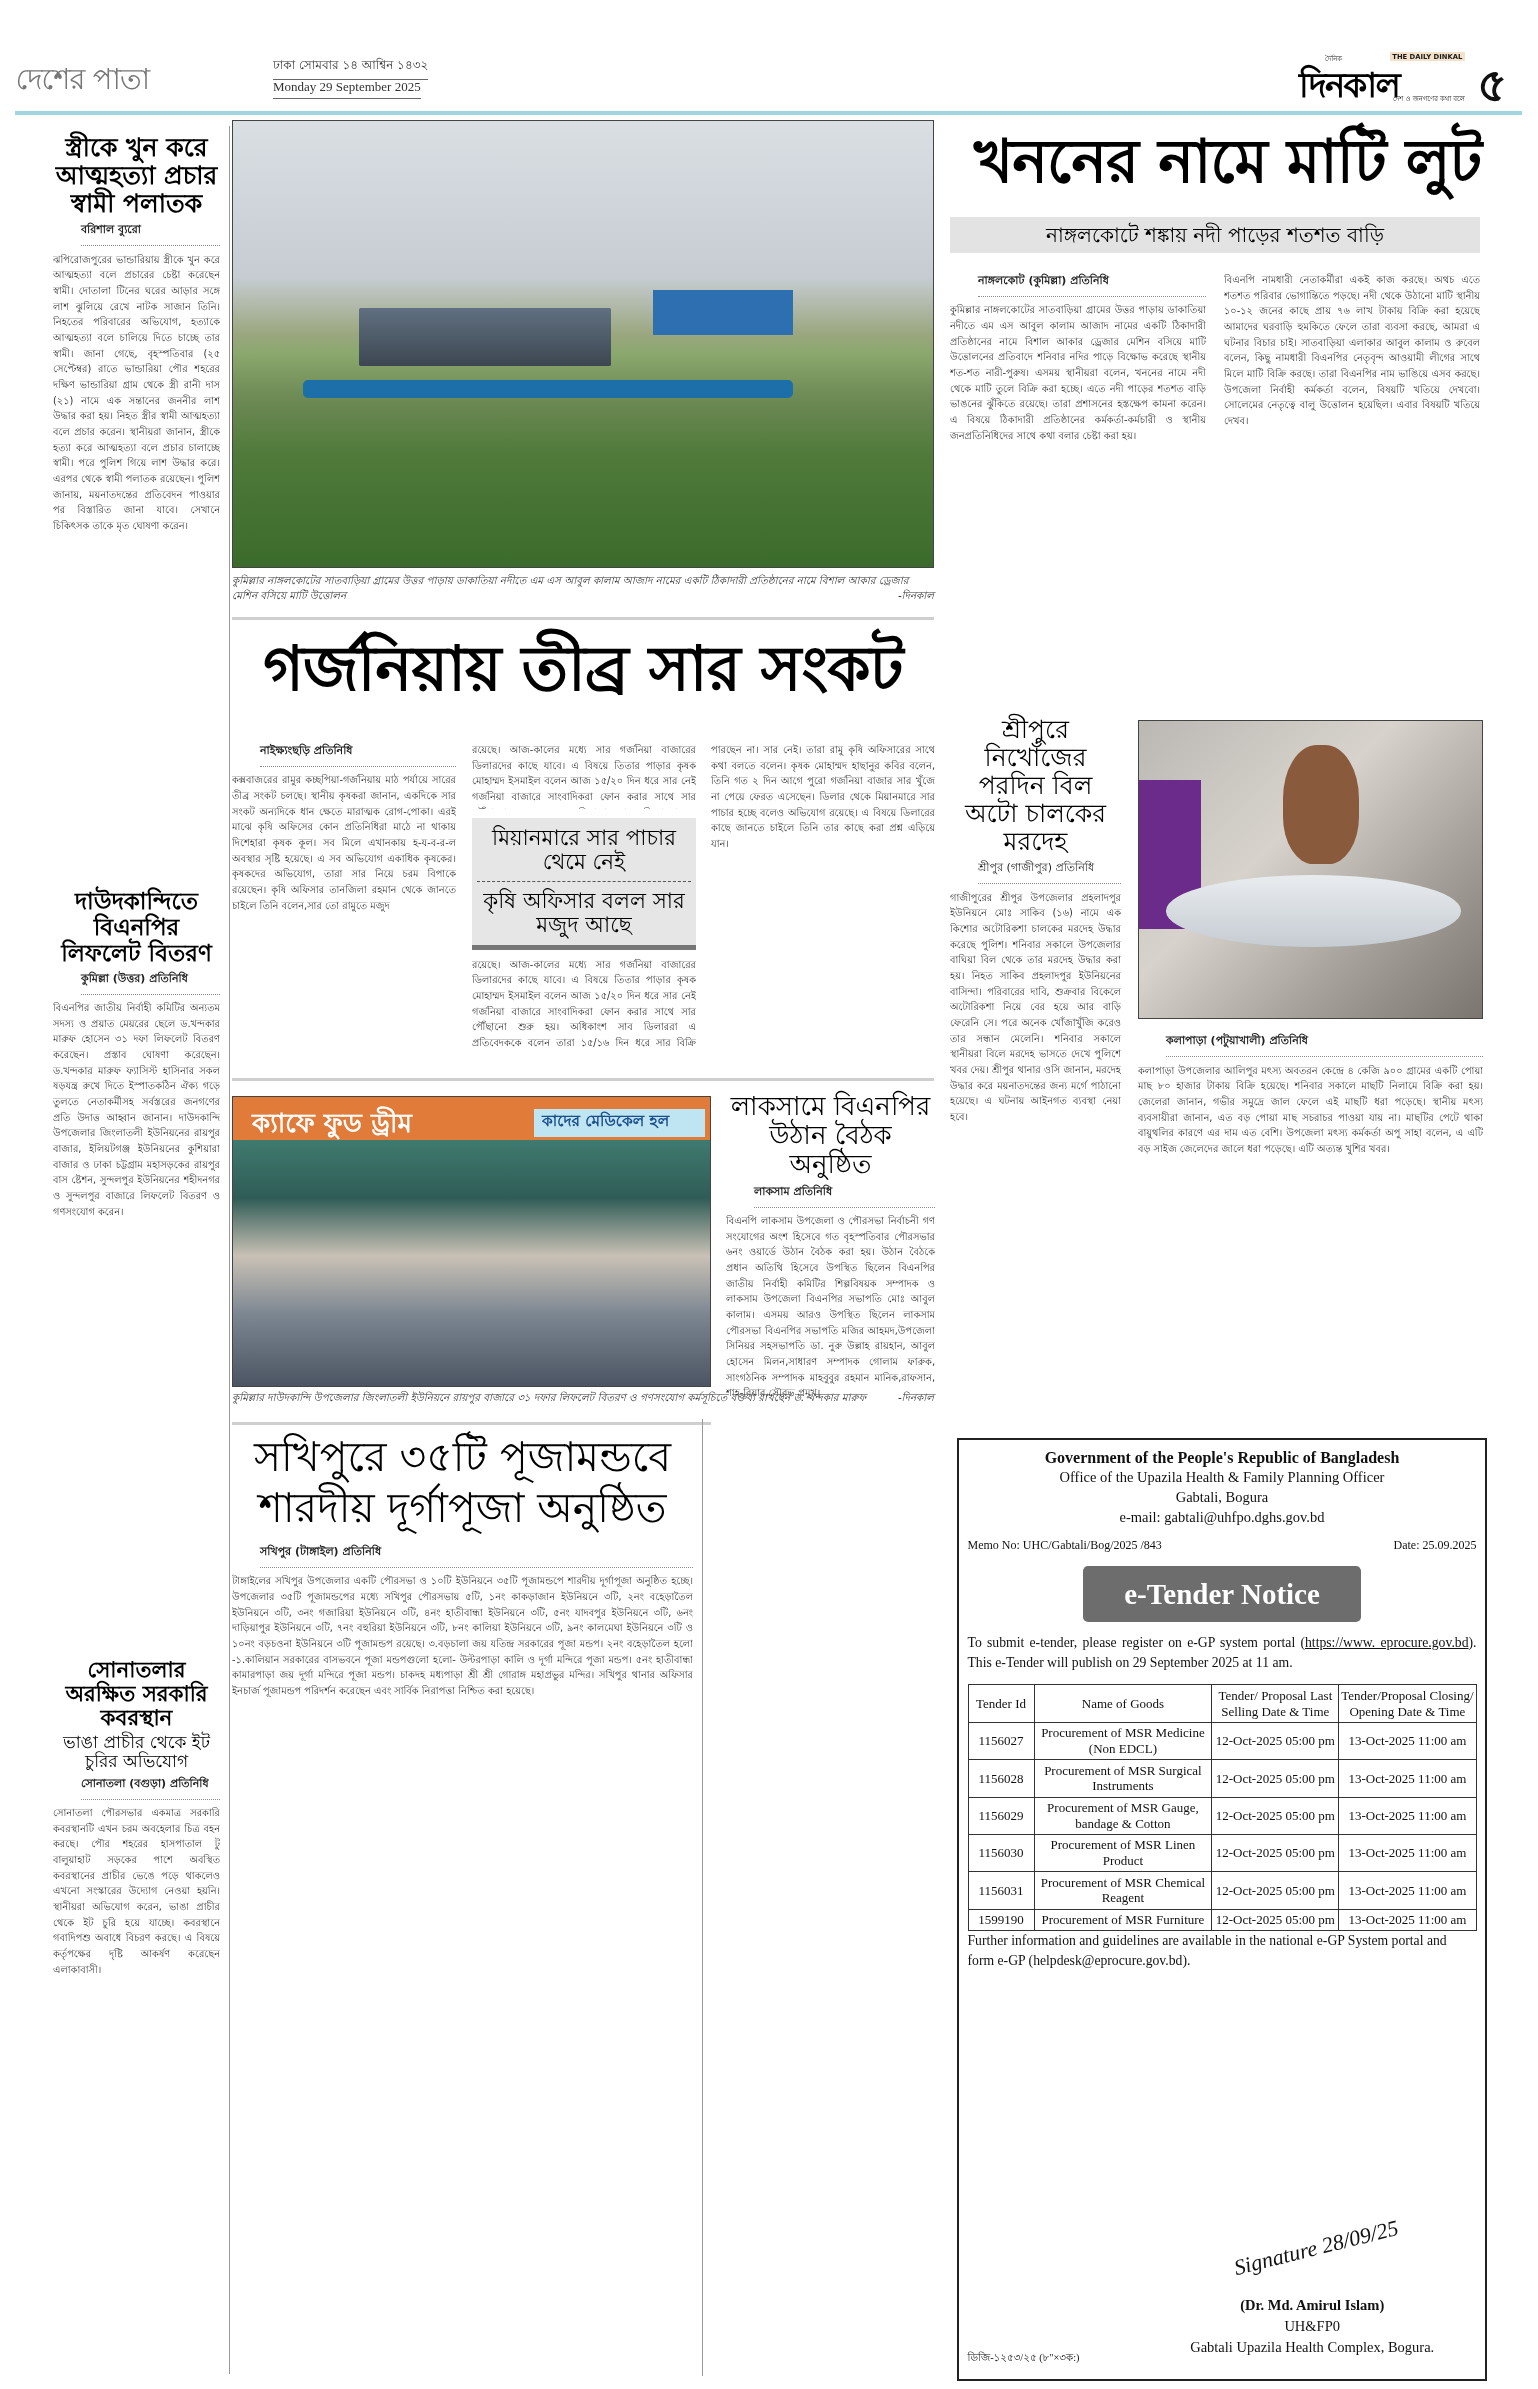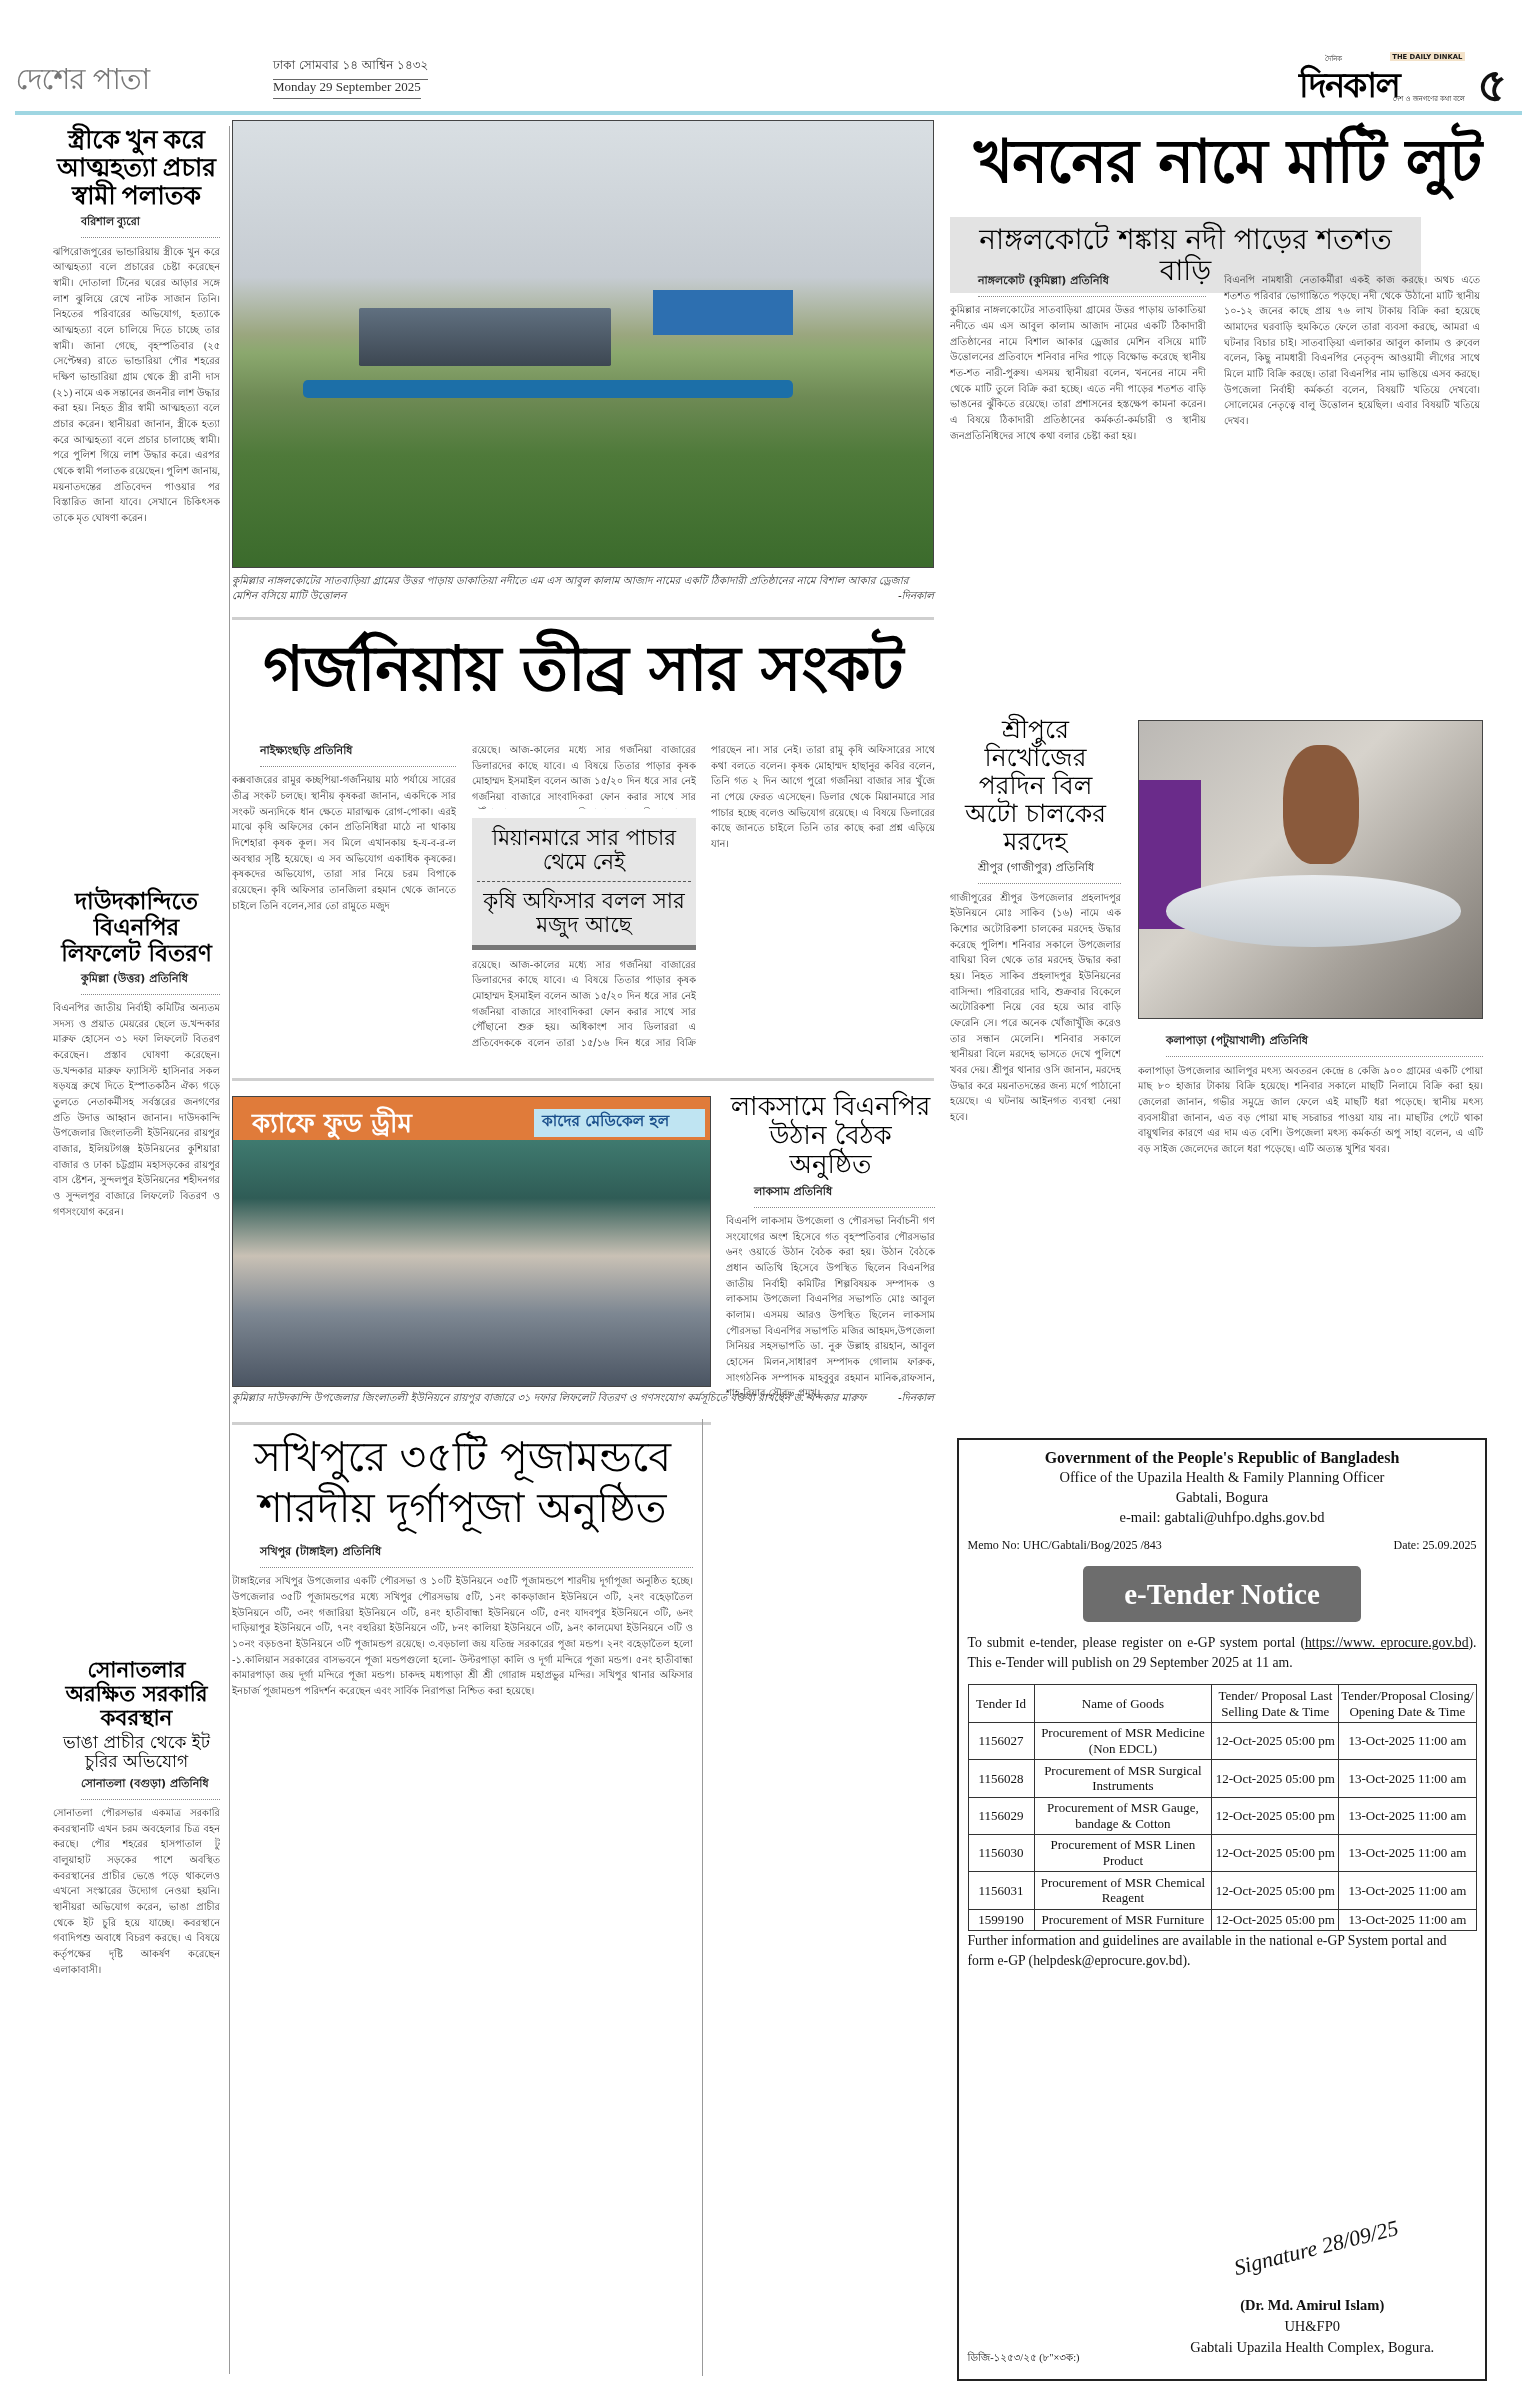--- a/index.html
+++ b/index.html
@@ -65,21 +65,21 @@
 <div class="abs hdr-en-date">Monday 29 September 2025</div>
 <div class="abs logo-box">
   <span class="logo-small">দৈনিক</span>
   <span class="logo-tag">THE DAILY DINKAL</span>
   <span class="logo-main">দিনকাল</span>
   <span class="logo-sub">দেশ ও জনগণের কথা বলে</span>
 </div>
 <div class="abs page-num">৫</div>
 <div class="abs hdr-rule"></div>
 
-<div class="abs" style="left:53px; top:126px; width:167px;font-family:Liberation Serif, serif;">
+<div class="abs" style="left:53px; top:134px; width:167px;">
   <div class="headline" style="font-size:25px; margin-bottom:3.4px;">স্ত্রীকে খুন করে আত্মহত্যা প্রচার স্বামী পলাতক</div>
   <div class="byline">বরিশাল ব্যুরো</div>
   <div class="body-text" style="height:701px; overflow:hidden;">ঝপিরোজপুরের ভান্ডারিয়ায় স্ত্রীকে খুন করে আত্মহত্যা বলে প্রচারের চেষ্টা করেছেন স্বামী। দোতালা টিনের ঘরের আড়ার সঙ্গে লাশ ঝুলিয়ে রেখে নাটক সাজান তিনি। নিহতের পরিবারের অভিযোগ, হত্যাকে আত্মহত্যা বলে চালিয়ে দিতে চাচ্ছে তার স্বামী। জানা গেছে, বৃহস্পতিবার (২৫ সেপ্টেম্বর) রাতে ভান্ডারিয়া পৌর শহরের দক্ষিণ ভান্ডারিয়া গ্রাম থেকে স্ত্রী রানী দাস (২১) নামে এক সন্তানের জননীর লাশ উদ্ধার করা হয়। নিহত স্ত্রীর স্বামী আত্মহত্যা বলে প্রচার করেন। স্থানীয়রা জানান, স্ত্রীকে হত্যা করে আত্মহত্যা বলে প্রচার চালাচ্ছে স্বামী। পরে পুলিশ গিয়ে লাশ উদ্ধার করে। এরপর থেকে স্বামী পলাতক রয়েছেন। পুলিশ জানায়, ময়নাতদন্তের প্রতিবেদন পাওয়ার পর বিস্তারিত জানা যাবে। সেখানে চিকিৎসক তাকে মৃত ঘোষণা করেন।</div>
 </div>
 
 <div class="abs" style="left:53px; top:889px; width:167px;">
   <div class="headline" style="font-size:23px; margin-bottom:3.4px;">দাউদকান্দিতে বিএনপির লিফলেট বিতরণ</div>
   <div class="byline">কুমিল্লা (উত্তর) প্রতিনিধি</div>
   <div class="body-text" style="height:649px; overflow:hidden;">বিএনপির জাতীয় নির্বাহী কমিটির অন্যতম সদস্য ও প্রয়াত মেয়রের ছেলে ড.খন্দকার মারুফ হোসেন ৩১ দফা লিফলেট বিতরণ করেছেন। প্রস্তাব ঘোষণা করেছেন। ড.খন্দকার মারুফ ফ্যাসিস্ট হাসিনার সকল ষড়যন্ত্র রুখে দিতে ইস্পাতকঠিন ঐক্য গড়ে তুলতে নেতাকর্মীসহ সর্বস্তরের জনগণের প্রতি উদাত্ত আহ্বান জানান। দাউদকান্দি উপজেলার জিংলাতলী ইউনিয়নের রায়পুর বাজার, ইলিয়টগঞ্জ ইউনিয়নের কুশিয়ারা বাজার ও ঢাকা চট্টগ্রাম মহাসড়কের রায়পুর বাস ষ্টেশন, সুন্দলপুর ইউনিয়নের শহীদনগর ও সুন্দলপুর বাজারে লিফলেট বিতরণ ও গণসংযোগ করেন।</div>
 </div>
@@ -187,21 +187,21 @@
 
 <div class="abs" style="left:711px; top:1436px; width:0;"></div>
 
 <div class="abs" style="left:711px; top:1436px;"></div>
 
 <div class="abs" style="left:711px; top:1432px; width:0;"></div>
 
 <div class="abs" style="left:702px; top:1419px; width:0.9px; height:957px; background:#999;"></div>
 
 <div class="abs headline" style="left:950px; top:128px; width:555px; font-size:60px; letter-spacing:-0.9px;">খননের নামে মাটি লুট</div>
-<div class="abs headline" style="left:950px; top:217px; width:471px; font-size:28px; font-weight:normal; background:#e3e3e3; padding:6.8px 0;">নাঙ্গলকোটে শঙ্কায় নদী পাড়ের শতশত বাড়ি</div>
+<div class="abs headline" style="left:950px; top:217px; width:530px; font-size:20px; font-weight:normal; background:#e3e3e3; padding:6.8px 0;">নাঙ্গলকোটে শঙ্কায় নদী পাড়ের শতশত বাড়ি</div>
 <div class="abs" style="left:950px; top:272px; width:256px;">
   <div class="byline">নাঙ্গলকোট (কুমিল্লা) প্রতিনিধি</div>
   <div class="body-text" style="height:402px; overflow:hidden;">কুমিল্লার নাঙ্গলকোটের সাতবাড়িয়া গ্রামের উত্তর পাড়ায় ডাকাতিয়া নদীতে এম এস আবুল কালাম আজাদ নামের একটি ঠিকাদারী প্রতিষ্ঠানের নামে বিশাল আকার ড্রেজার মেশিন বসিয়ে মাটি উত্তোলনের প্রতিবাদে শনিবার নদির পাড়ে বিক্ষোভ করেছে স্থানীয় শত-শত নারী-পুরুষ। এসময় স্থানীয়রা বলেন, খননের নামে নদী থেকে মাটি তুলে বিক্রি করা হচ্ছে। এতে নদী পাড়ের শতশত বাড়ি ভাঙনের ঝুঁকিতে রয়েছে। তারা প্রশাসনের হস্তক্ষেপ কামনা করেন। এ বিষয়ে ঠিকাদারী প্রতিষ্ঠানের কর্মকর্তা-কর্মচারী ও স্থানীয় জনপ্রতিনিধিদের সাথে কথা বলার চেষ্টা করা হয়।</div>
 </div>
 <div class="abs" style="left:1224px; top:272px; width:256px;">
   <div class="body-text" style="height:427px; overflow:hidden;">বিএনপি নামধারী নেতাকর্মীরা একই কাজ করছে। অথচ এতে শতশত পরিবার ভোগান্তিতে পড়ছে। নদী থেকে উঠানো মাটি স্থানীয় ১০-১২ জনের কাছে প্রায় ৭৬ লাখ টাকায় বিক্রি করা হয়েছে আমাদের ঘরবাড়ি হুমকিতে ফেলে তারা ব্যবসা করছে, আমরা এ ঘটনার বিচার চাই। সাতবাড়িয়া এলাকার আবুল কালাম ও রুবেল বলেন, কিছু নামধারী বিএনপির নেতৃবৃন্দ আওয়ামী লীগের সাথে মিলে মাটি বিক্রি করছে। তারা বিএনপির নাম ভাঙিয়ে এসব করছে। উপজেলা নির্বাহী কর্মকর্তা বলেন, বিষয়টি খতিয়ে দেখবো। সোলেমের নেতৃত্বে বালু উত্তোলন হয়েছিল। এবার বিষয়টি খতিয়ে দেখব।</div>
 </div>
 
 <div class="abs" style="left:950px; top:716px; width:171px;">
   <div class="headline" style="font-size:25px; font-weight:normal;">শ্রীপুরে নিখোঁজের পরদিন বিল অটো চালকের মরদেহ</div>

